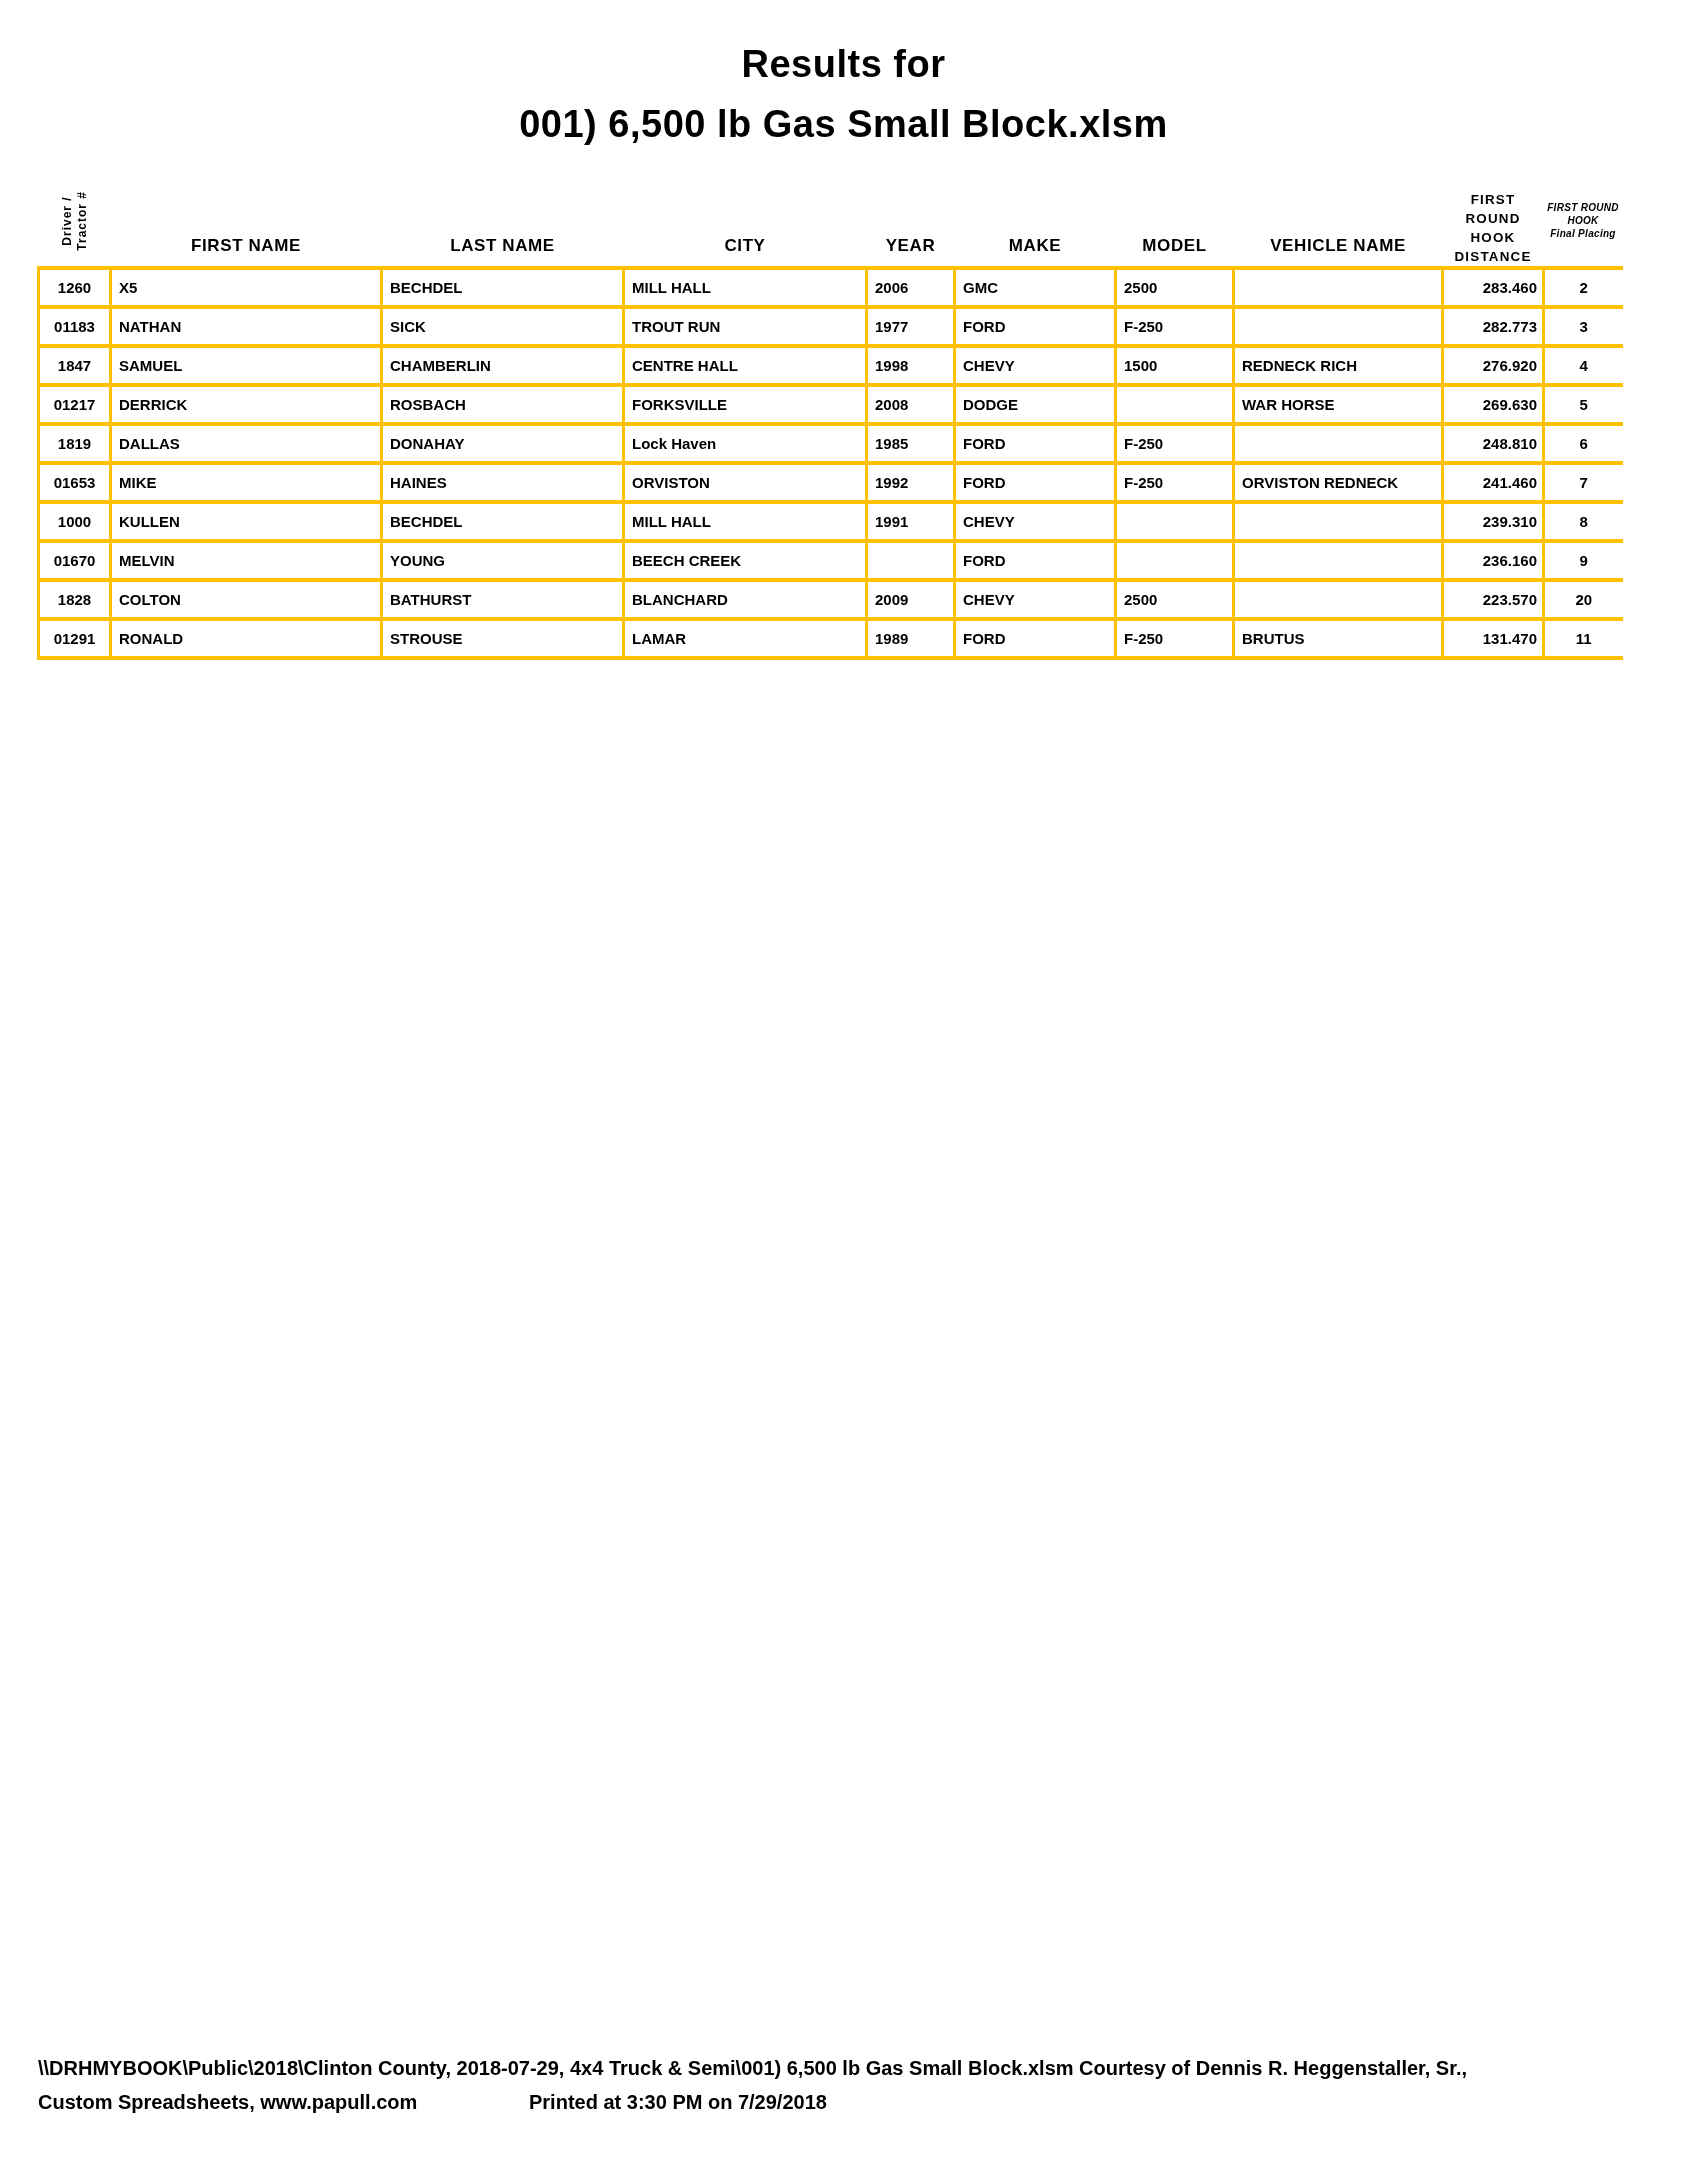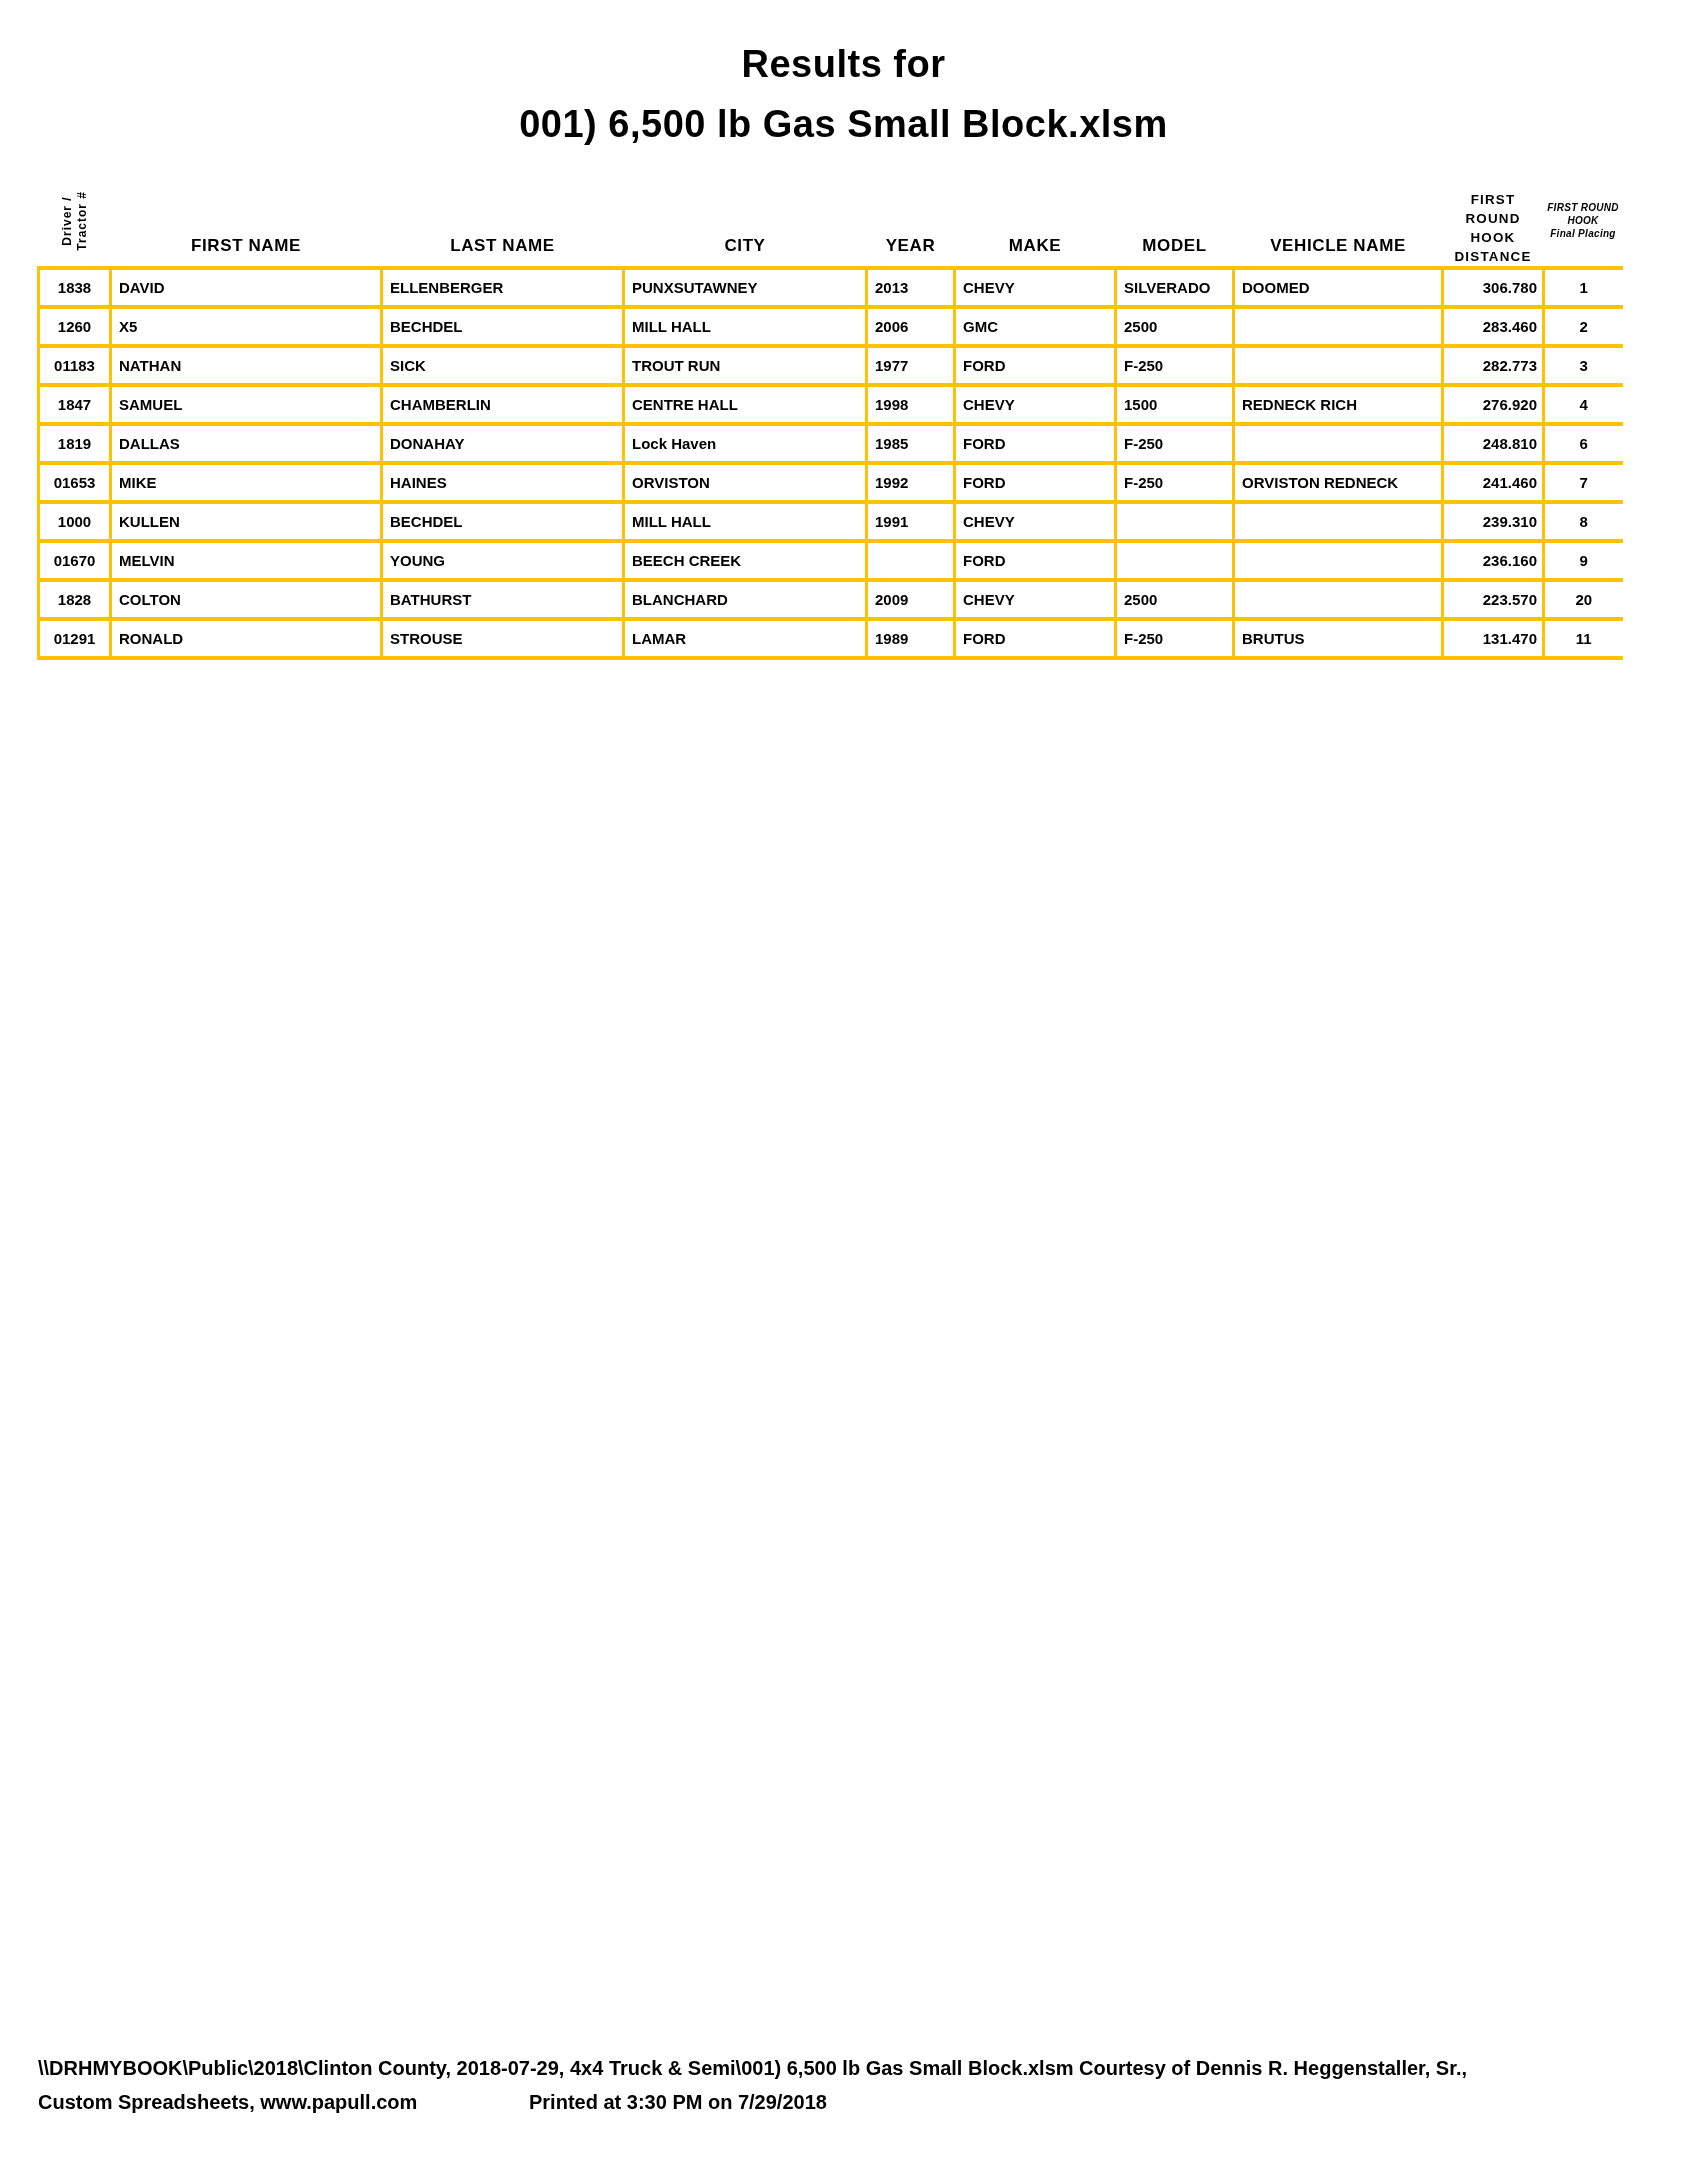--- a/index.html
+++ b/index.html
@@ -119,32 +119,20 @@
         </th>
         <th class="h-place">
           <div>FIRST ROUND</div>
           <div>HOOK</div>
           <div>Final Placing</div>
         </th>
       </tr>
     </thead>
     <tbody>
         <tr>
-          <td class="c-center">1838</td>
-          <td class="c-left">DAVID</td>
-          <td class="c-left">ELLENBERGER</td>
-          <td class="c-left">PUNXSUTAWNEY</td>
-          <td class="c-left">2013</td>
-          <td class="c-left">CHEVY</td>
-          <td class="c-left">SILVERADO</td>
-          <td class="c-left">DOOMED</td>
-          <td class="c-right">306.780</td>
-          <td class="c-center">1</td>
-        </tr>
-        <tr>
           <td class="c-center">1260</td>
           <td class="c-left">X5</td>
           <td class="c-left">BECHDEL</td>
           <td class="c-left">MILL HALL</td>
           <td class="c-left">2006</td>
           <td class="c-left">GMC</td>
           <td class="c-left">2500</td>
           <td class="c-left"></td>
           <td class="c-right">283.460</td>
           <td class="c-center">2</td>
@@ -167,20 +155,32 @@
           <td class="c-left">CHAMBERLIN</td>
           <td class="c-left">CENTRE HALL</td>
           <td class="c-left">1998</td>
           <td class="c-left">CHEVY</td>
           <td class="c-left">1500</td>
           <td class="c-left">REDNECK RICH</td>
           <td class="c-right">276.920</td>
           <td class="c-center">4</td>
         </tr>
         <tr>
+          <td class="c-center">01217</td>
+          <td class="c-left">DERRICK</td>
+          <td class="c-left">ROSBACH</td>
+          <td class="c-left">FORKSVILLE</td>
+          <td class="c-left">2008</td>
+          <td class="c-left">DODGE</td>
+          <td class="c-left"></td>
+          <td class="c-left">WAR HORSE</td>
+          <td class="c-right">269.630</td>
+          <td class="c-center">5</td>
+        </tr>
+        <tr>
           <td class="c-center">1819</td>
           <td class="c-left">DALLAS</td>
           <td class="c-left">DONAHAY</td>
           <td class="c-left">Lock Haven</td>
           <td class="c-left">1985</td>
           <td class="c-left">FORD</td>
           <td class="c-left">F-250</td>
           <td class="c-left"></td>
           <td class="c-right">248.810</td>
           <td class="c-center">6</td>

